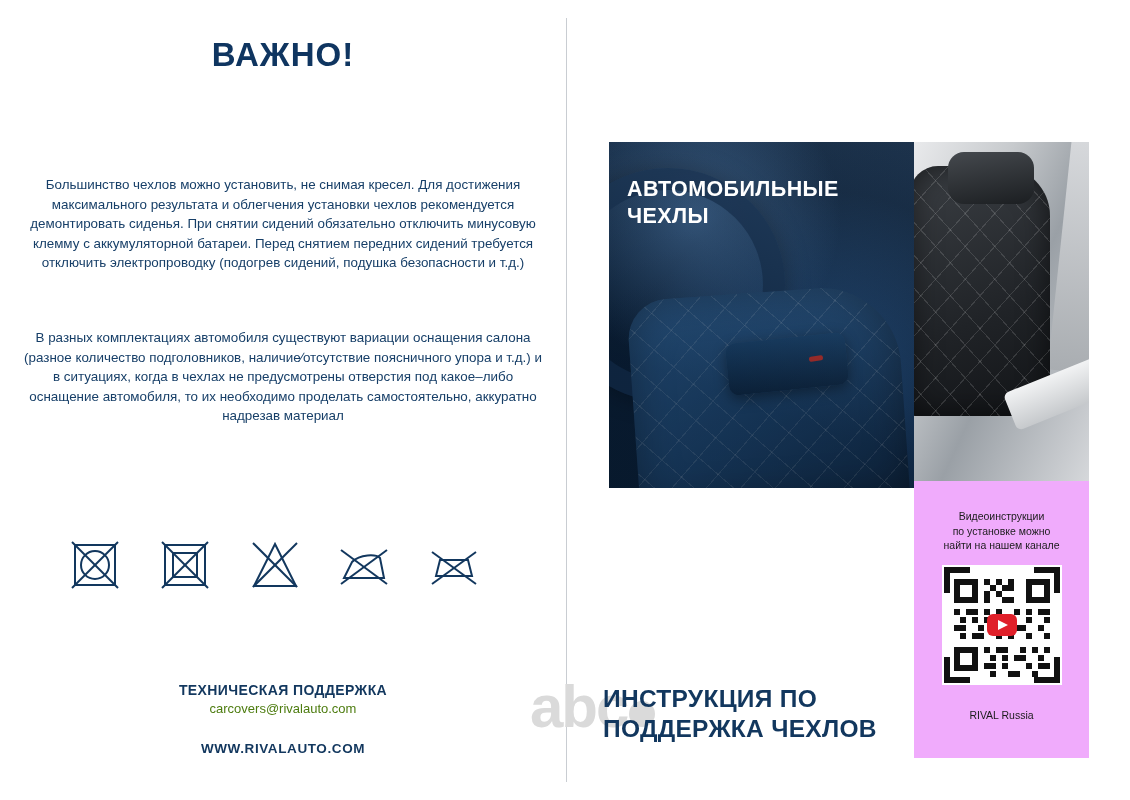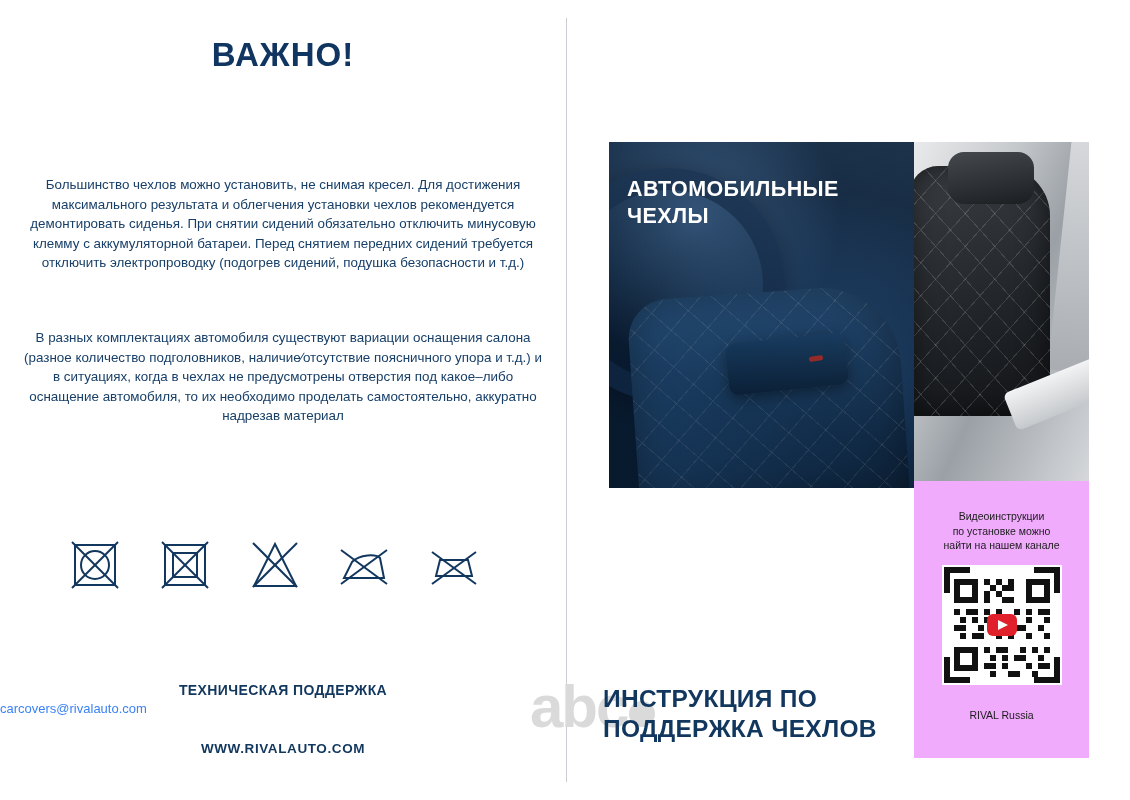--- a/index.html
+++ b/index.html
@@ -85,23 +85,23 @@
     font-size: 14px;
     font-weight: bold;
     letter-spacing: 0.4px;
     color: #12375e;
   }
   .support-email {
     position: absolute;
     left: 0;
     top: 701px;
     width: 566px;
-    text-align: left;
+    text-align: center;
     font-size: 13px;
-    color: #3b82f6;
+    color: #4d7c0f;
   }
   .site-url {
     position: absolute;
     left: 0;
     top: 741px;
     width: 566px;
     text-align: center;
     font-size: 13.5px;
     font-weight: bold;
     letter-spacing: 0.6px;

